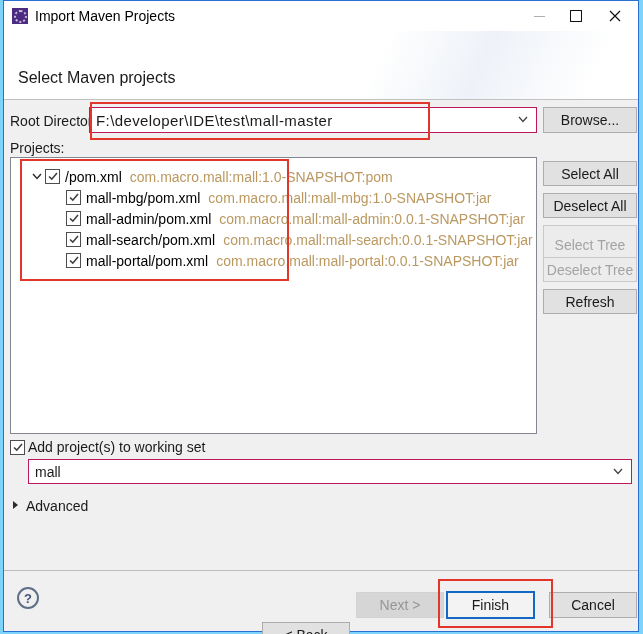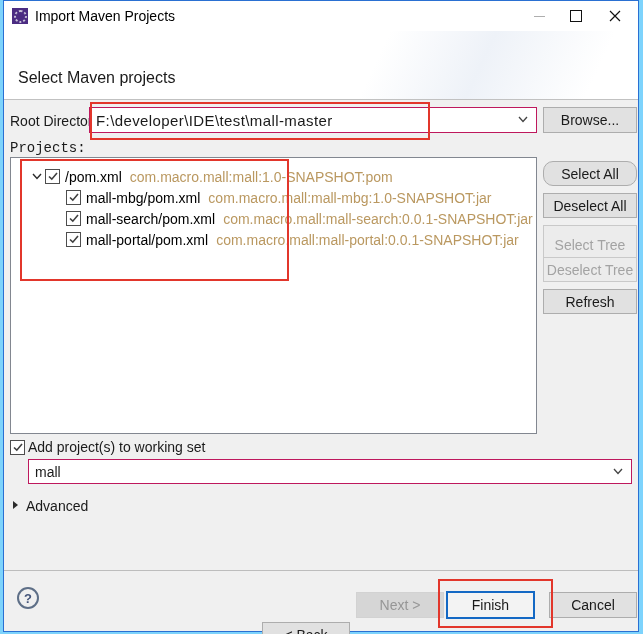--- a/index.html
+++ b/index.html
@@ -103,21 +103,21 @@
     <div class="combo" style="left:85px;top:106px;width:448px;height:26px;">
       <span class="combo-text" style="font-size:15px;letter-spacing:0.4px;">F:\developer\IDE\test\mall-master</span>
       <span class="chevron">
         <svg width="10" height="7" viewBox="0 0 10 7">
             <path d="M1 1 L5 5.5 L9 1" fill="none" stroke="#444" stroke-width="1.3"></path>
           </svg>
       </span>
     </div>
     <div class="btn" style="left:539px;top:106px;width:94px;height:26px;">Browse...</div>
 
-    <div class="label" style="left:6px;top:139px;font-family:Liberation Mono, monospace;">Projects:</div>
+    <div class="label" style="left:6px;top:139px;">Projects:</div>
 
     <div class="tree">
       <div class="tree-row">
         <span class="expander">
           <svg width="10" height="7" viewBox="0 0 10 7">
               <path d="M1 1 L5 5.5 L9 1" fill="none" stroke="#2b2b2b" stroke-width="1.4"></path>
             </svg>
         </span>
         <span class="checkbox">
           <svg width="10" height="9" viewBox="0 0 10 9">
@@ -135,35 +135,44 @@
         </span>
         <span class="item-name">mall-mbg/pom.xml</span>
         <span class="item-gav">com.macro.mall:mall-mbg:1.0-SNAPSHOT:jar</span>
       </div>
       <div class="tree-row child">
         <span class="checkbox">
           <svg width="10" height="9" viewBox="0 0 10 9">
               <path d="M1 4.5 L3.8 7.2 L9 1" fill="none" stroke="#3f3f3f" stroke-width="1.6"></path>
             </svg>
         </span>
+        <span class="item-name">mall-admin/pom.xml</span>
+        <span class="item-gav">com.macro.mall:mall-admin:0.0.1-SNAPSHOT:jar</span>
+      </div>
+      <div class="tree-row child">
+        <span class="checkbox">
+          <svg width="10" height="9" viewBox="0 0 10 9">
+              <path d="M1 4.5 L3.8 7.2 L9 1" fill="none" stroke="#3f3f3f" stroke-width="1.6"></path>
+            </svg>
+        </span>
         <span class="item-name">mall-search/pom.xml</span>
         <span class="item-gav">com.macro.mall:mall-search:0.0.1-SNAPSHOT:jar</span>
       </div>
       <div class="tree-row child">
         <span class="checkbox">
           <svg width="10" height="9" viewBox="0 0 10 9">
               <path d="M1 4.5 L3.8 7.2 L9 1" fill="none" stroke="#3f3f3f" stroke-width="1.6"></path>
             </svg>
         </span>
         <span class="item-name">mall-portal/pom.xml</span>
         <span class="item-gav">com.macro.mall:mall-portal:0.0.1-SNAPSHOT:jar</span>
       </div>
     </div>
 
-    <div class="btn" style="left:539px;top:160px;width:94px;height:25px;border-radius:10px;">Select All</div>
+    <div class="btn" style="left:539px;top:160px;width:94px;height:25px;">Select All</div>
     <div class="btn" style="left:539px;top:192px;width:94px;height:25px;">Deselect All</div>
     <div class="btn disabled" style="left:539px;top:224px;width:94px;height:40px;">Select Tree</div>
     <div class="btn disabled" style="left:539px;top:256px;width:94px;height:25px;">Deselect Tree</div>
     <div class="btn" style="left:539px;top:288px;width:94px;height:25px;">Refresh</div>
 
     <span class="ws-check">
       <svg width="10" height="9" viewBox="0 0 10 9">
           <path d="M1 4.5 L3.8 7.2 L9 1" fill="none" stroke="#3f3f3f" stroke-width="1.6"></path>
         </svg>
     </span>

